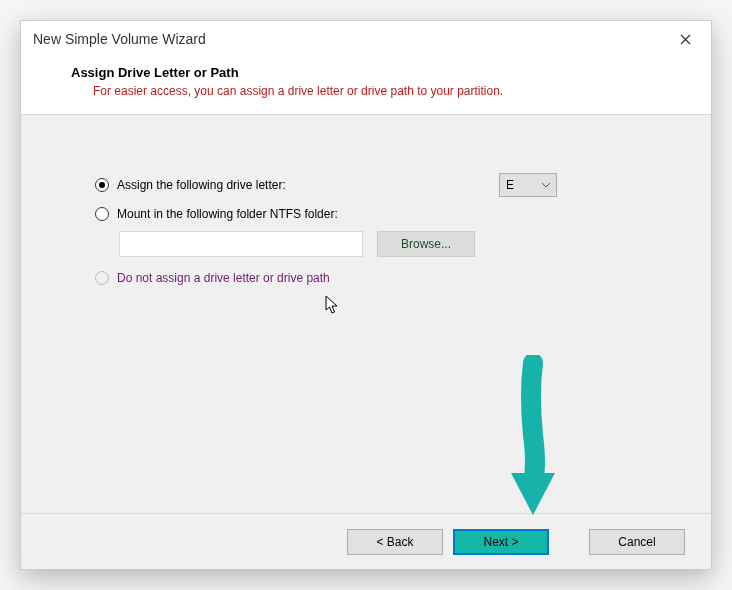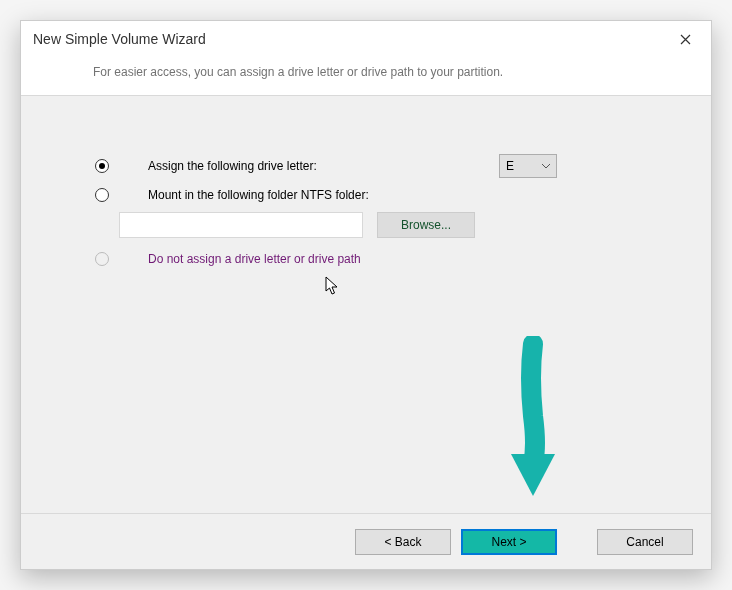--- a/index.html
+++ b/index.html
@@ -46,33 +46,32 @@
   }
   .header h1 {
     font-size: 13px;
     font-weight: 600;
     margin: 0 0 4px 0;
     color: #000;
   }
   .header p {
     font-size: 12px;
     margin: 0 0 0 22px;
-    color: #737373;
+    color: #b91c1c;
   }
   .content {
     flex: 1;
     background: #f0f0f0;
     padding: 58px 44px 30px 74px;
     position: relative;
   }
   .opt-row {
     display: flex;
     align-items: center;
     margin-bottom: 10px;
-    gap: 31px;
   }
   .radio {
     width: 14px;
     height: 14px;
     border: 1px solid #333;
     border-radius: 50%;
     margin-right: 8px;
     display: inline-flex;
     align-items: center;
     justify-content: center;
@@ -138,21 +137,21 @@
     top: 240px;
     pointer-events: none;
   }
   .footer {
     height: 56px;
     background: #f0f0f0;
     border-top: 1px solid #d9d9d9;
     display: flex;
     align-items: center;
     justify-content: flex-end;
-    padding: 0 18px;
+    padding: 0 26px;
     gap: 10px;
   }
   .btn {
     width: 96px;
     height: 26px;
     background: #e1e1e1;
     border: 1px solid #adadad;
     font-size: 12px;
     color: #000;
     display: flex;
@@ -176,20 +175,21 @@
   <div class="titlebar">
     <span class="title">New Simple Volume Wizard</span>
     <span class="close">
       <svg width="11" height="11" viewBox="0 0 11 11">
           <path d="M1 1 L10 10 M10 1 L1 10" stroke="#333" stroke-width="1.2" fill="none"></path>
         </svg>
     </span>
   </div>
 
   <div class="header">
+    <h1>Assign Drive Letter or Path</h1>
     <p>For easier access, you can assign a drive letter or drive path to your partition.</p>
   </div>
 
   <div class="content">
 
     <div class="opt-row">
       <span class="radio sel"></span>
       <span class="opt-label">Assign the following drive letter:</span>
       <div class="drive-select">
         <span class="val">E</span>

